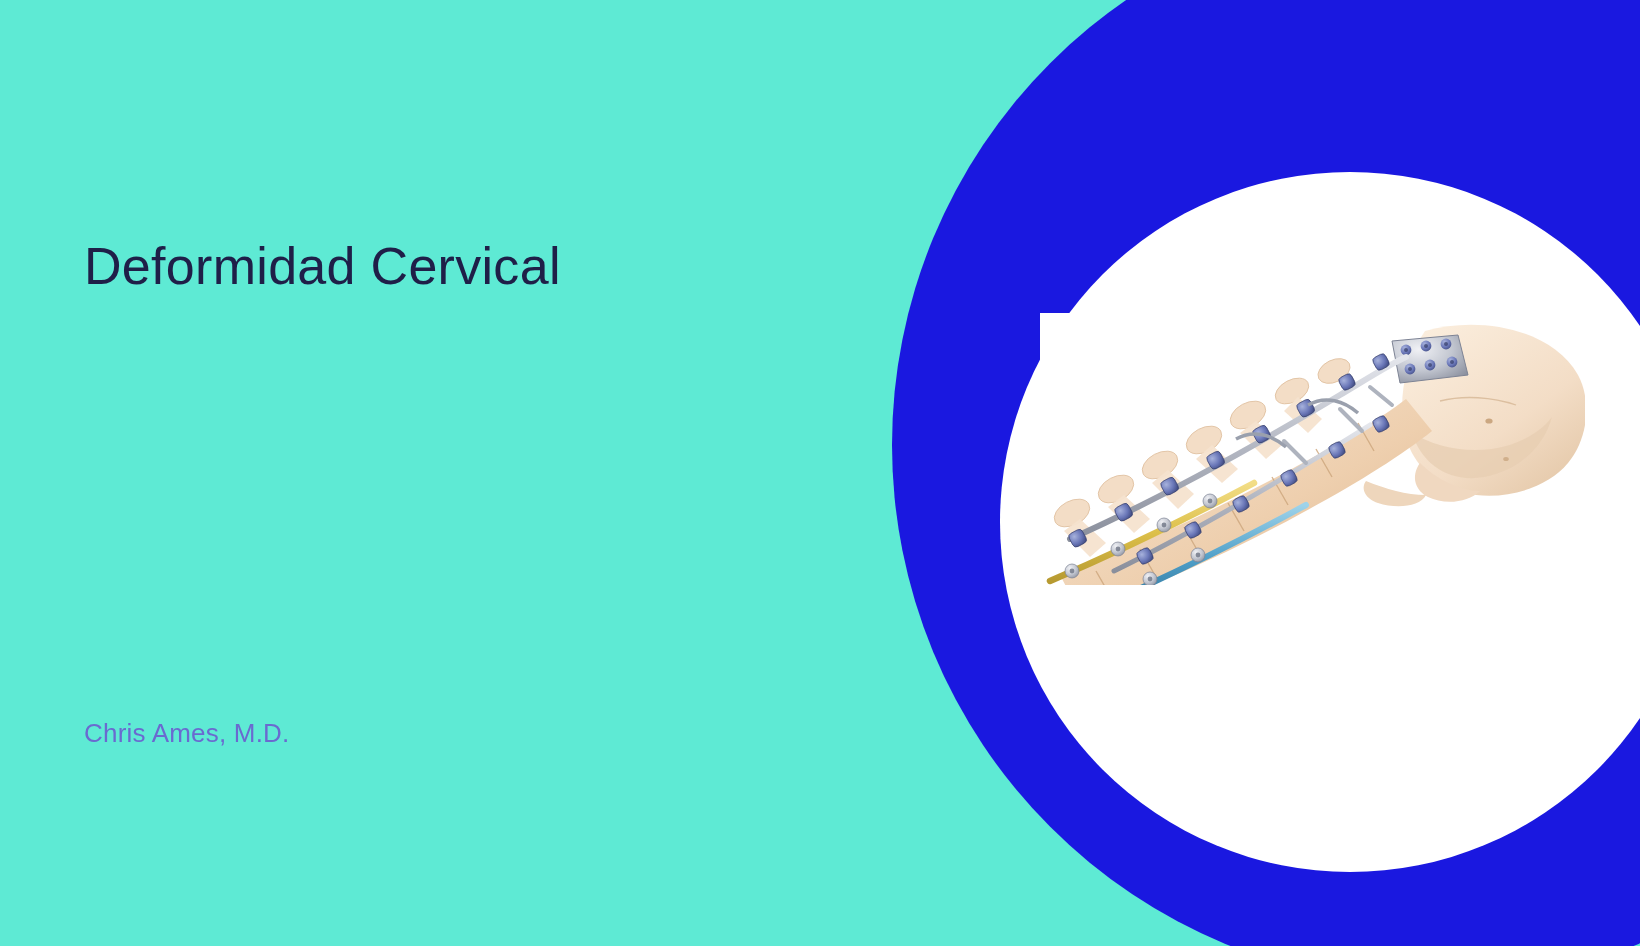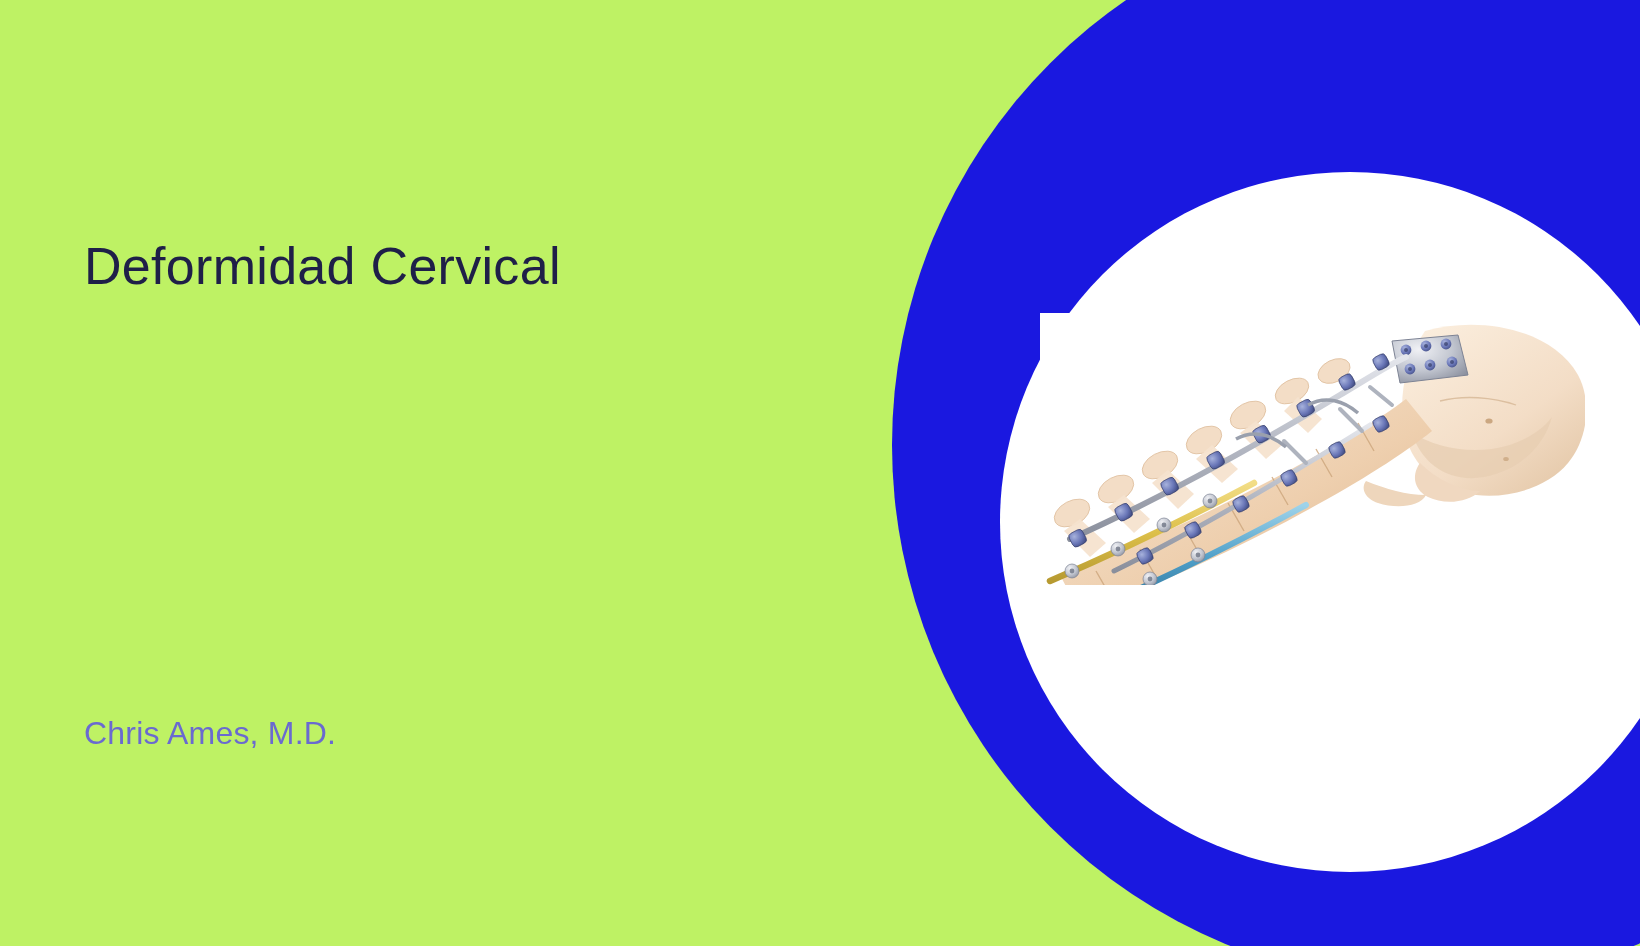--- a/index.html
+++ b/index.html
@@ -9,21 +9,21 @@
     height: 946px;
     background: #ffffff;
     overflow: hidden;
     font-family: "Liberation Sans", sans-serif;
   }
 
   .slide {
     position: relative;
     width: 1640px;
     height: 946px;
-    background: #bef264;
+    background: #5eead4;
     overflow: hidden;
   }
 
   
   .text-column {
     position: absolute;
     left: 84px;
     top: 0;
     width: 700px;
     height: 946px;
@@ -48,21 +48,21 @@
 
   .byline-block {
     position: absolute;
     top: 708px;
     left: 0;
     width: 700px;
   }
 
   .byline-line {
     font-family: "Liberation Sans", sans-serif;
-    font-size: 32px;
+    font-size: 26px;
     font-weight: 300;
     line-height: 50px;
     letter-spacing: 0.2px;
     color: #6a6ad0;
     white-space: nowrap;
   }
 
   
   .ring-area {
     position: absolute;

